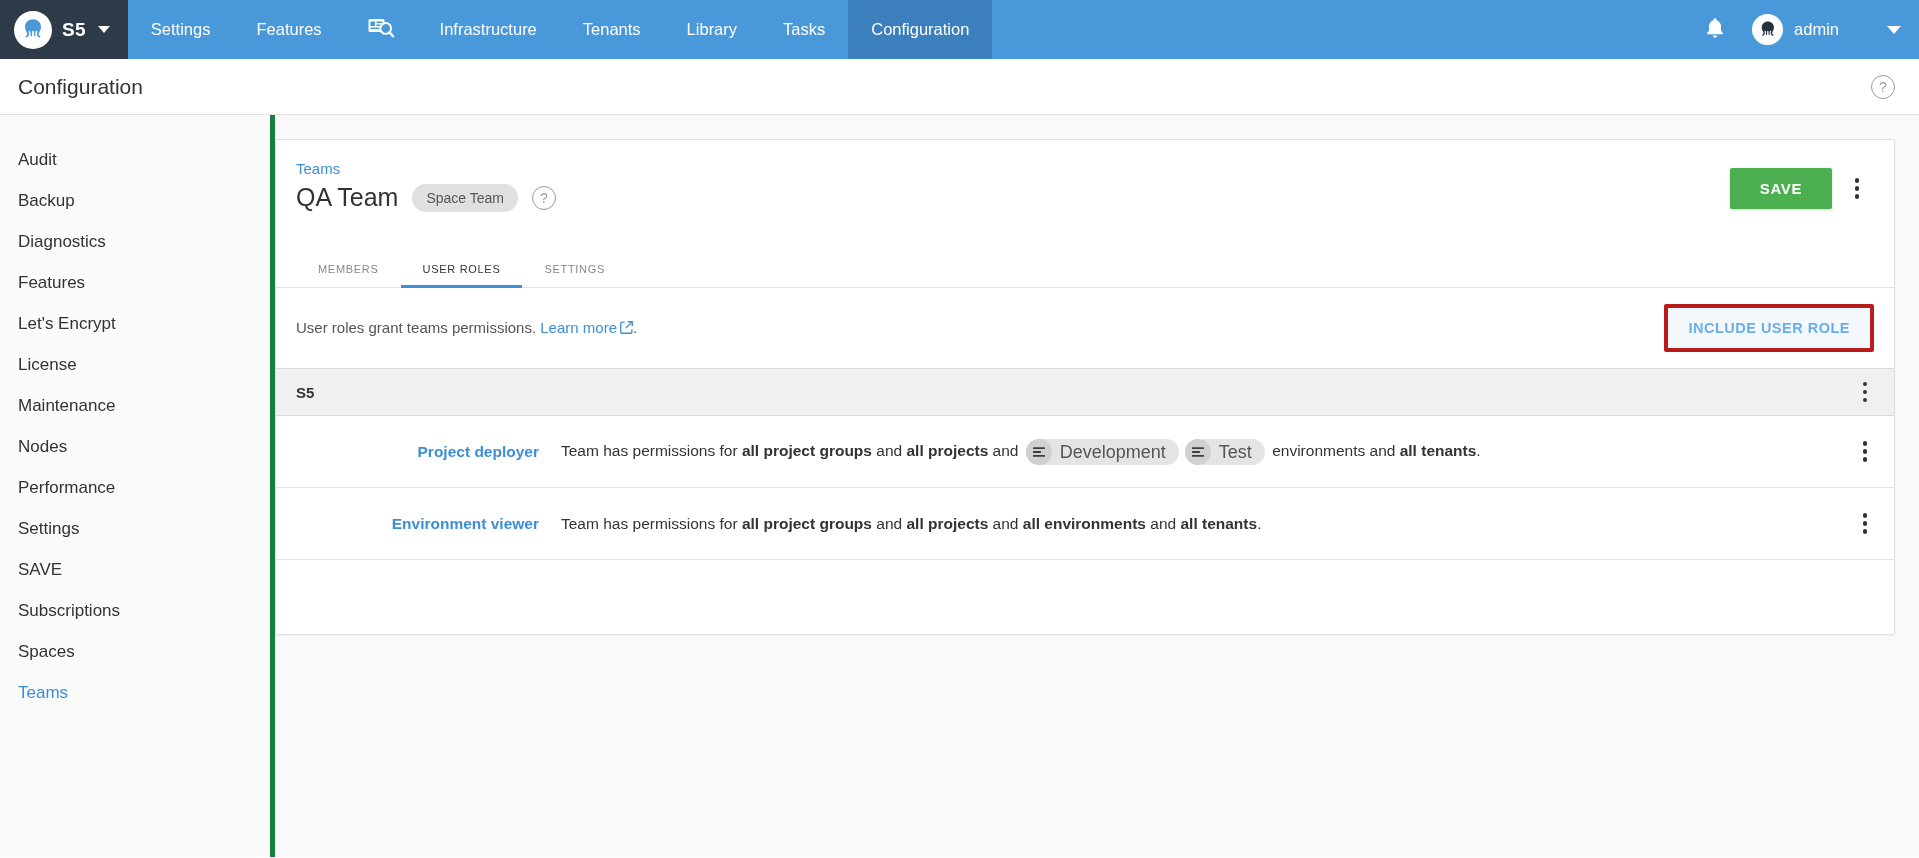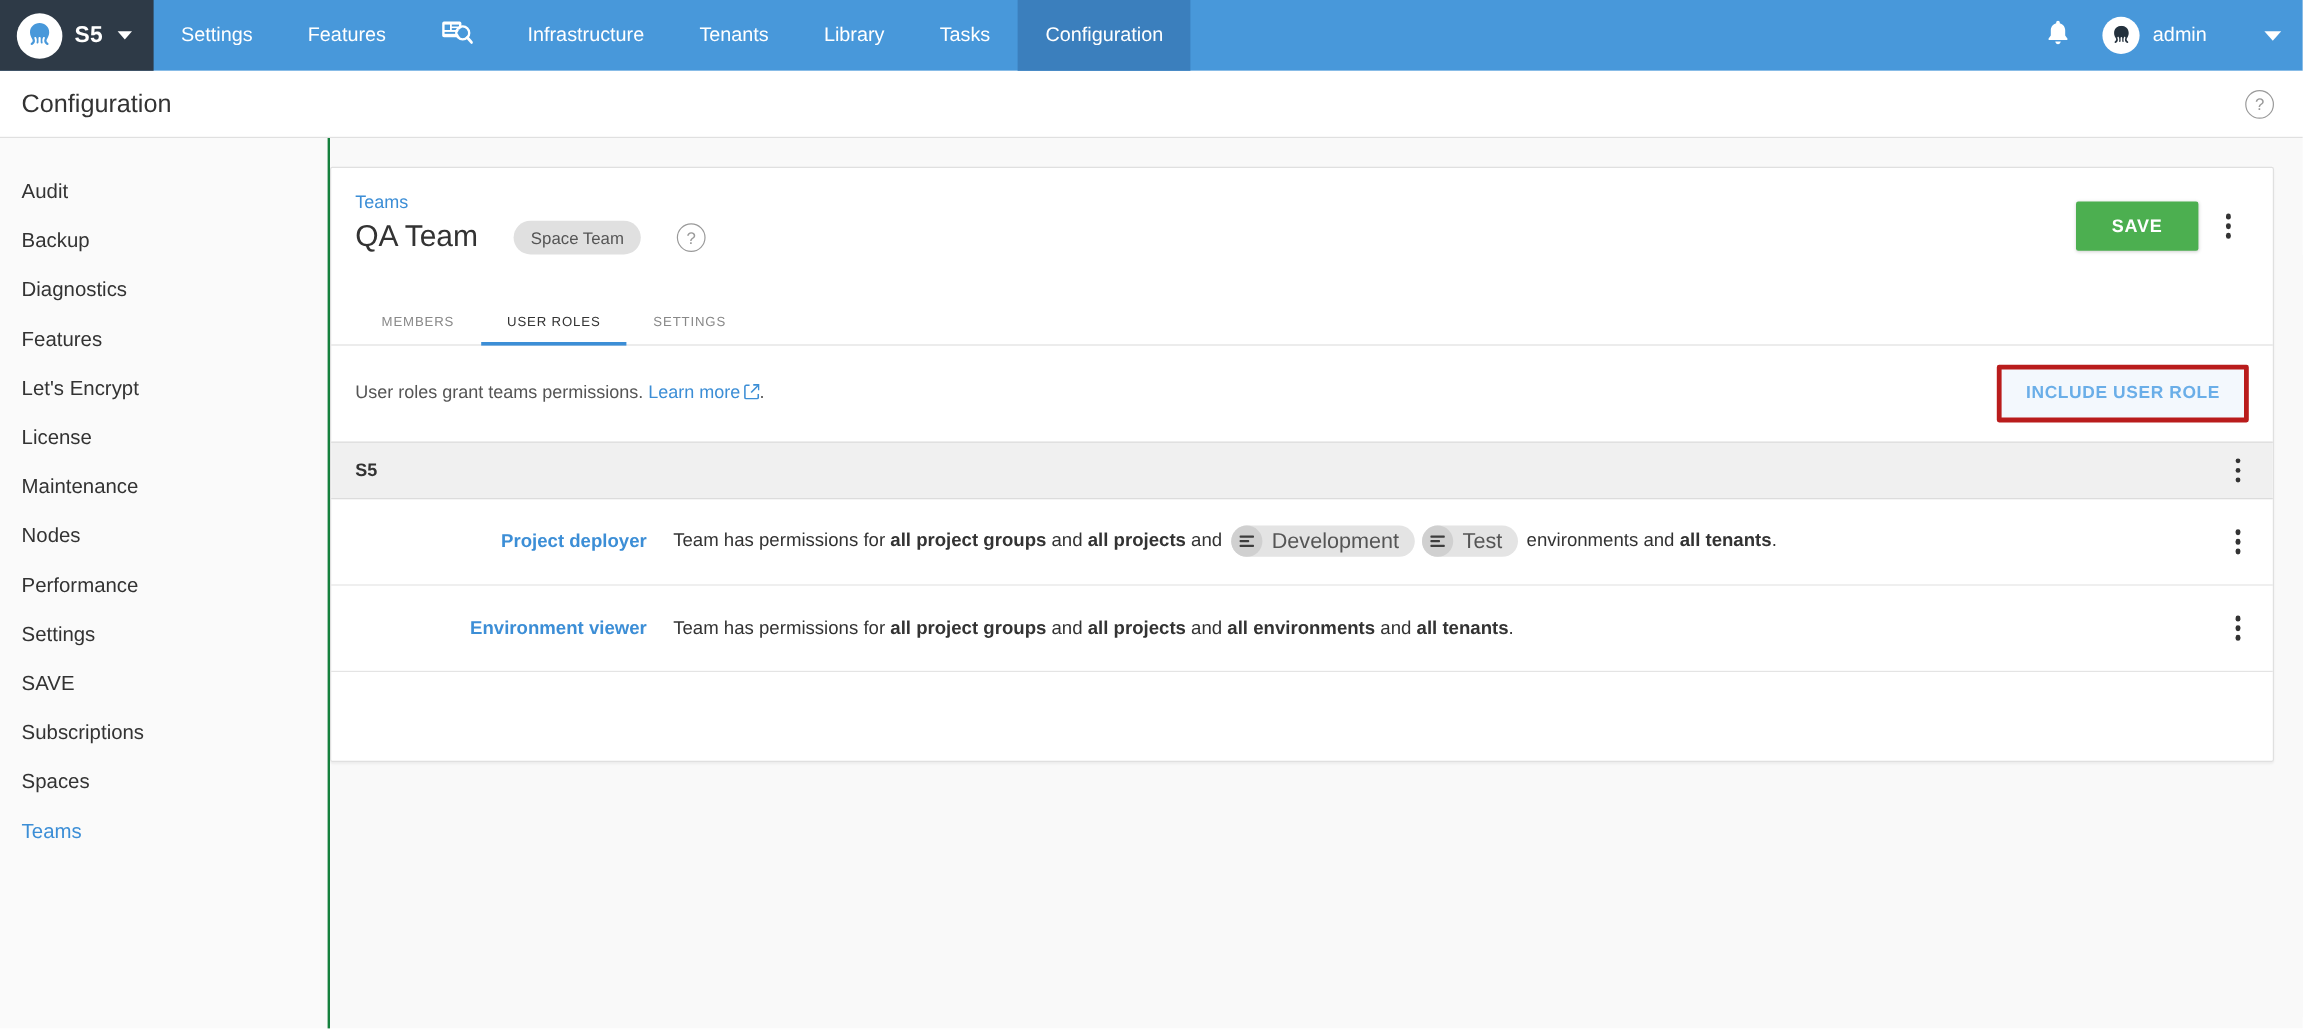--- a/index.html
+++ b/index.html
@@ -97,21 +97,21 @@
     display: flex; align-items: center; justify-content: center;
     font-size: 14px; cursor: pointer;
   }
 
   
   .body-wrap { display: flex; height: calc(858px - 59px - 57px); }
 
   .sidebar {
     width: 275px; flex: 0 0 275px;
     background: #fafafa;
-    border-right: 2px solid #15803d;
+    border-right: 5px solid #15803d;
     padding-top: 24px;
   }
   .side-item {
     height: 41px;
     display: flex; align-items: center;
     padding-left: 18px;
     font-size: 17px;
     color: #333;
     cursor: pointer;
   }
@@ -134,21 +134,21 @@
 
   .card-head {
     display: flex; align-items: flex-start;
     padding: 20px 20px 0 20px;
     min-height: 100px;
   }
   .breadcrumb {
     font-size: 15px; color: #3c8ed6; cursor: pointer;
     display: block; margin-bottom: 6px;
   }
-  .title-row { display: flex; align-items: center; gap: 30px; justify-content: flex-end; }
+  .title-row { display: flex; align-items: center; gap: 14px; justify-content: flex-end; }
   .team-title { font-size: 25px; color: #333; }
   .chip-gray {
     background: #e0e0e0; color: #555;
     border-radius: 14px;
     padding: 6px 14px;
     font-size: 14px;
   }
   .head-spacer { flex: 1; }
   .head-actions { display: flex; align-items: center; gap: 8px; padding-top: 8px; }
   .btn-save {

